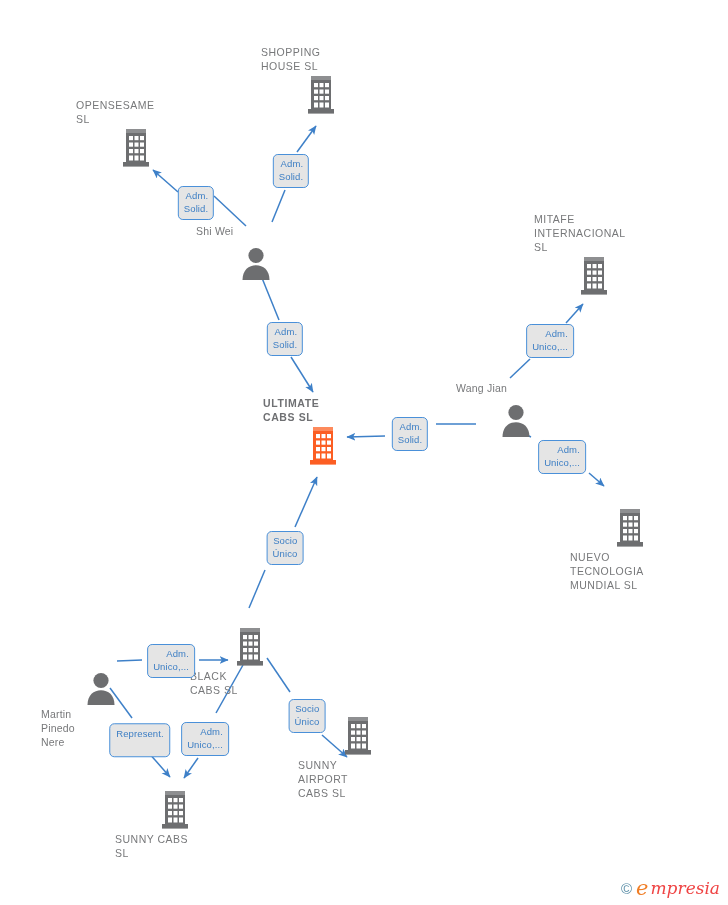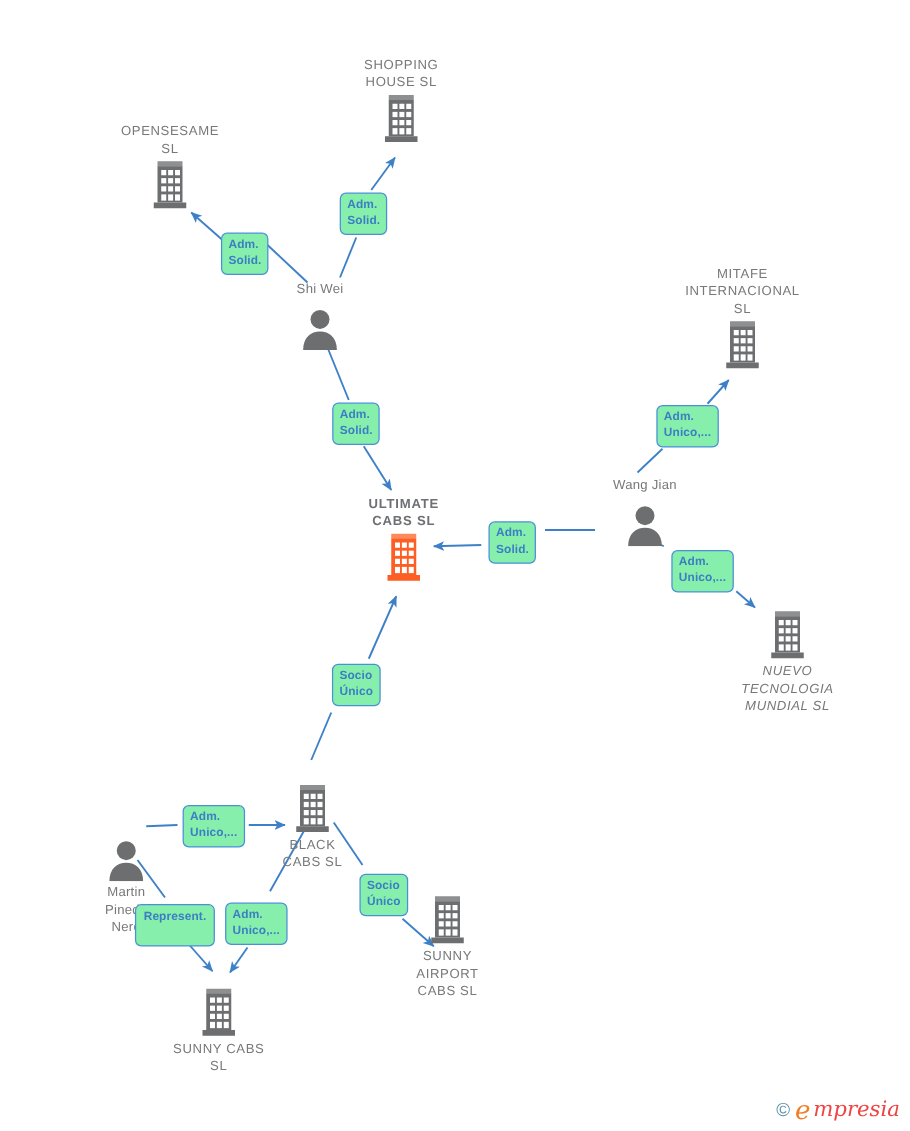--- a/index.html
+++ b/index.html
@@ -30,21 +30,20 @@
     left: 0; top: 0;
     width: 728px;
     height: 905px;
     pointer-events: none;
   }
 
   
   .node {
     position: absolute;
     transform: translate(-50%, 0);
-    text-align: center;
     width: 120px;
   }
   .node-label {
     font-size: 10.5px;
     line-height: 14px;
     color: #77787a;
     letter-spacing: 0.35px;
     white-space: pre-line;
     font-weight: normal;
   }
@@ -66,31 +65,30 @@
     justify-content: center;
     align-items: flex-end;
     height: 40px;
   }
 
   
   .edge-label {
     position: absolute;
     transform: translate(-50%, -50%);
     box-sizing: border-box;
-    background: #86efac;
+    background: #e5e5e5;
     border: 1.3px solid #4a90d9;
     border-radius: 5px;
     color: #3c7ec4;
     font-size: 9.5px;
     line-height: 12.5px;
-    text-align: left;
+    text-align: right;
     padding: 3px 5px 4px 5px;
     white-space: pre-line;
     letter-spacing: 0.1px;
-    font-weight: bold;
   }
   .edge-label.one-line {
     padding: 4px 6px 15px 6px;
   }
 
   
   #watermark {
     position: absolute;
     right: 8px;
     bottom: 6px;
@@ -270,21 +268,21 @@
               <rect x="10" y="21" width="4" height="4.2"></rect>
               <rect x="15.5" y="21" width="4" height="4.2"></rect>
               <rect x="21" y="21" width="4" height="4.2"></rect>
               <rect x="10" y="27.5" width="4" height="5"></rect>
               <rect x="21" y="27.5" width="4" height="5"></rect>
               <rect x="15.5" y="27.5" width="4" height="5"></rect>
             </g>
           </svg>
         </div>
       </div>
-      <div class="node company" style="left: 630px; top: 488px; font-style: italic;">
+      <div class="node company" style="left: 630px; top: 508px;">
         <div class="icon-wrap">
           <svg width="34" height="40" viewBox="0 0 34 40" xmlns="http://www.w3.org/2000/svg">
             <rect x="7" y="1" width="20" height="4.2" fill="#8e8f91"></rect>
             <rect x="7" y="5" width="20" height="29" fill="#6d6e70"></rect>
             <rect x="4" y="34" width="26" height="4.6" fill="#6d6e70"></rect>
             <g fill="#ffffff">
               <rect x="10" y="8" width="4" height="4.2"></rect>
               <rect x="15.5" y="8" width="4" height="4.2"></rect>
               <rect x="21" y="8" width="4" height="4.2"></rect>
               <rect x="10" y="14.5" width="4" height="4.2"></rect>

